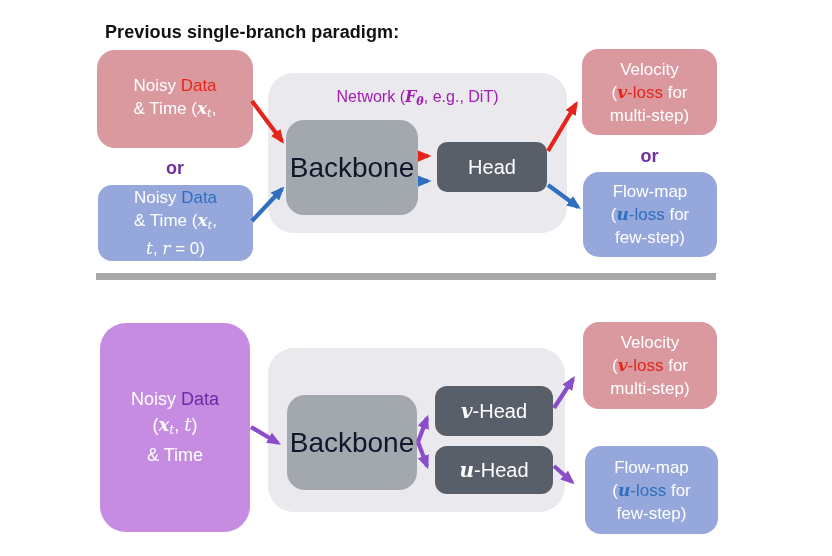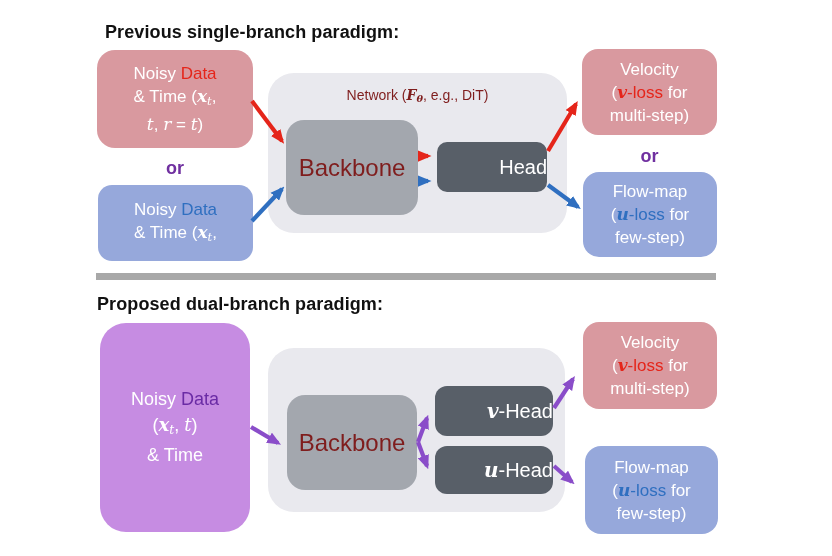--- a/index.html
+++ b/index.html
@@ -20,25 +20,25 @@
   body{background:#ffffff;font-family:"Liberation Sans",sans-serif;}
   .canvas{position:relative;width:832px;height:556px;background:#fff;overflow:hidden;border-radius:12px;}
   .abs{position:absolute;box-sizing:border-box;}
   .heading{font-size:18px;font-weight:bold;color:#111;letter-spacing:0.1px;}
   .rbox{display:flex;flex-direction:column;justify-content:center;align-items:center;text-align:center;color:#fff;}
   .rbox .line{width:100%;}
   .pinkbox{background:var(--box-pink);border-radius:18px;font-size:17px;line-height:23px;}
   .bluebox{background:var(--box-blue);border-radius:14px;font-size:17px;line-height:23px;}
   .purplebox{background:var(--box-purple);border-radius:26px;font-size:18px;line-height:25px;}
   .panel{background:var(--panel-gray);border-radius:26px;}
-  .panel-title{font-size:14px;color:#7f1d1d;text-align:center;}
-  .backbone{background:var(--backbone-gray);border-radius:18px;color:#7f1d1d;font-size:24px;
+  .panel-title{font-size:16px;color:#a21caf;text-align:center;}
+  .backbone{background:var(--backbone-gray);border-radius:18px;color:#0f172a;font-size:28px;
             display:flex;align-items:center;justify-content:center;}
   .headbox{background:var(--head-dark);border-radius:10px;color:#fff;font-size:20px;
-           display:flex;align-items:center;justify-content:flex-end;}
+           display:flex;align-items:center;justify-content:center;}
   .conj{font-size:18px;font-weight:bold;color:var(--purple-accent);text-align:center;}
   .divider{background:var(--divider-gray);}
   svg.arrows{position:absolute;left:0;top:0;pointer-events:none;}
   
   .run-p{}
   .run-w{color:#fff;}
   .run-red{color:var(--red-accent);}
   .run-blue{color:var(--blue-accent);}
   .run-dpurple{color:var(--dark-purple-text);}
   .run-mi{font-family:"DejaVu Serif",serif;font-style:italic;}
@@ -49,28 +49,28 @@
 </head>
 <body>
 
 <div class="canvas">
 
   <div class="abs heading" style="left:105px;top:22px;">Previous single-branch paradigm:</div>
 
   <div class="abs rbox pinkbox" style="left:97px;top:50px;width:156px;height:98px;">
     <div class="line"><span class="run-w">Noisy </span><span class="run-red">Data</span></div>
     <div class="line"><span class="run-w">&amp; Time (</span><span class="run-mbi">x</span><span class="run-sub">t</span><span class="run-w">,</span></div>
-    <div class="line"><span class="run-mi">t</span><span class="run-w">, </span><span class="run-mi">r</span><span class="run-w"> = </span><span class="run-mi">t</span><span class="run-w">)</span></div>
   </div>
 
   <div class="abs conj" style="left:97px;top:158px;width:156px;">or</div>
 
   <div class="abs rbox bluebox" style="left:98px;top:185px;width:155px;height:76px;">
     <div class="line"><span class="run-w">Noisy </span><span class="run-blue">Data</span></div>
     <div class="line"><span class="run-w">&amp; Time (</span><span class="run-mbi">x</span><span class="run-sub">t</span><span class="run-w">,</span></div>
+    <div class="line"><span class="run-mi">t</span><span class="run-w">, </span><span class="run-mi">r</span><span class="run-w"> = 0)</span></div>
   </div>
 
   <div class="abs panel" style="left:268px;top:73px;width:299px;height:160px;"></div>
   <div class="abs panel-title" style="left:268px;top:87px;width:299px;"><span class="run-p">Network (</span><span class="run-mbi">F</span><span class="run-bsub">θ</span><span class="run-p">, e.g., DiT)</span></div>
   <div class="abs backbone" style="left:286px;top:120px;width:132px;height:95px;">
     <span>Backbone</span>
   </div>
   <div class="abs headbox" style="left:437px;top:142px;width:110px;height:50px;">
     <span>Head</span>
   </div>
@@ -84,21 +84,20 @@
   <div class="abs conj" style="left:582px;top:146px;width:135px;">or</div>
 
   <div class="abs rbox bluebox" style="left:583px;top:172px;width:134px;height:85px;border-radius:16px;">
     <div class="line"><span class="run-w">Flow-map</span></div>
     <div class="line"><span class="run-w">(</span><span class="run-mbi run-blue">u</span><span class="run-blue">-loss</span><span class="run-w"> for</span></div>
     <div class="line"><span class="run-w">few-step)</span></div>
   </div>
 
   <div class="abs divider" style="left:96px;top:273px;width:620px;height:7px;"></div>
 
-  <div class="abs heading" style="left:97px;top:294px;">Proposed dual-branch paradigm:</div>
 
   <div class="abs rbox purplebox" style="left:100px;top:323px;width:150px;height:209px;">
     <div class="line"><span class="run-w">Noisy </span><span class="run-dpurple">Data</span></div>
     <div class="line"><span class="run-w">(</span><span class="run-mbi">x</span><span class="run-sub">t</span><span class="run-w">, </span><span class="run-mi">t</span><span class="run-w">)</span></div>
     <div class="line"><span class="run-w">&amp; Time</span></div>
   </div>
 
   <div class="abs panel" style="left:268px;top:348px;width:297px;height:164px;"></div>
   <div class="abs backbone" style="left:287px;top:395px;width:130px;height:95px;">
     <span>Backbone</span>

